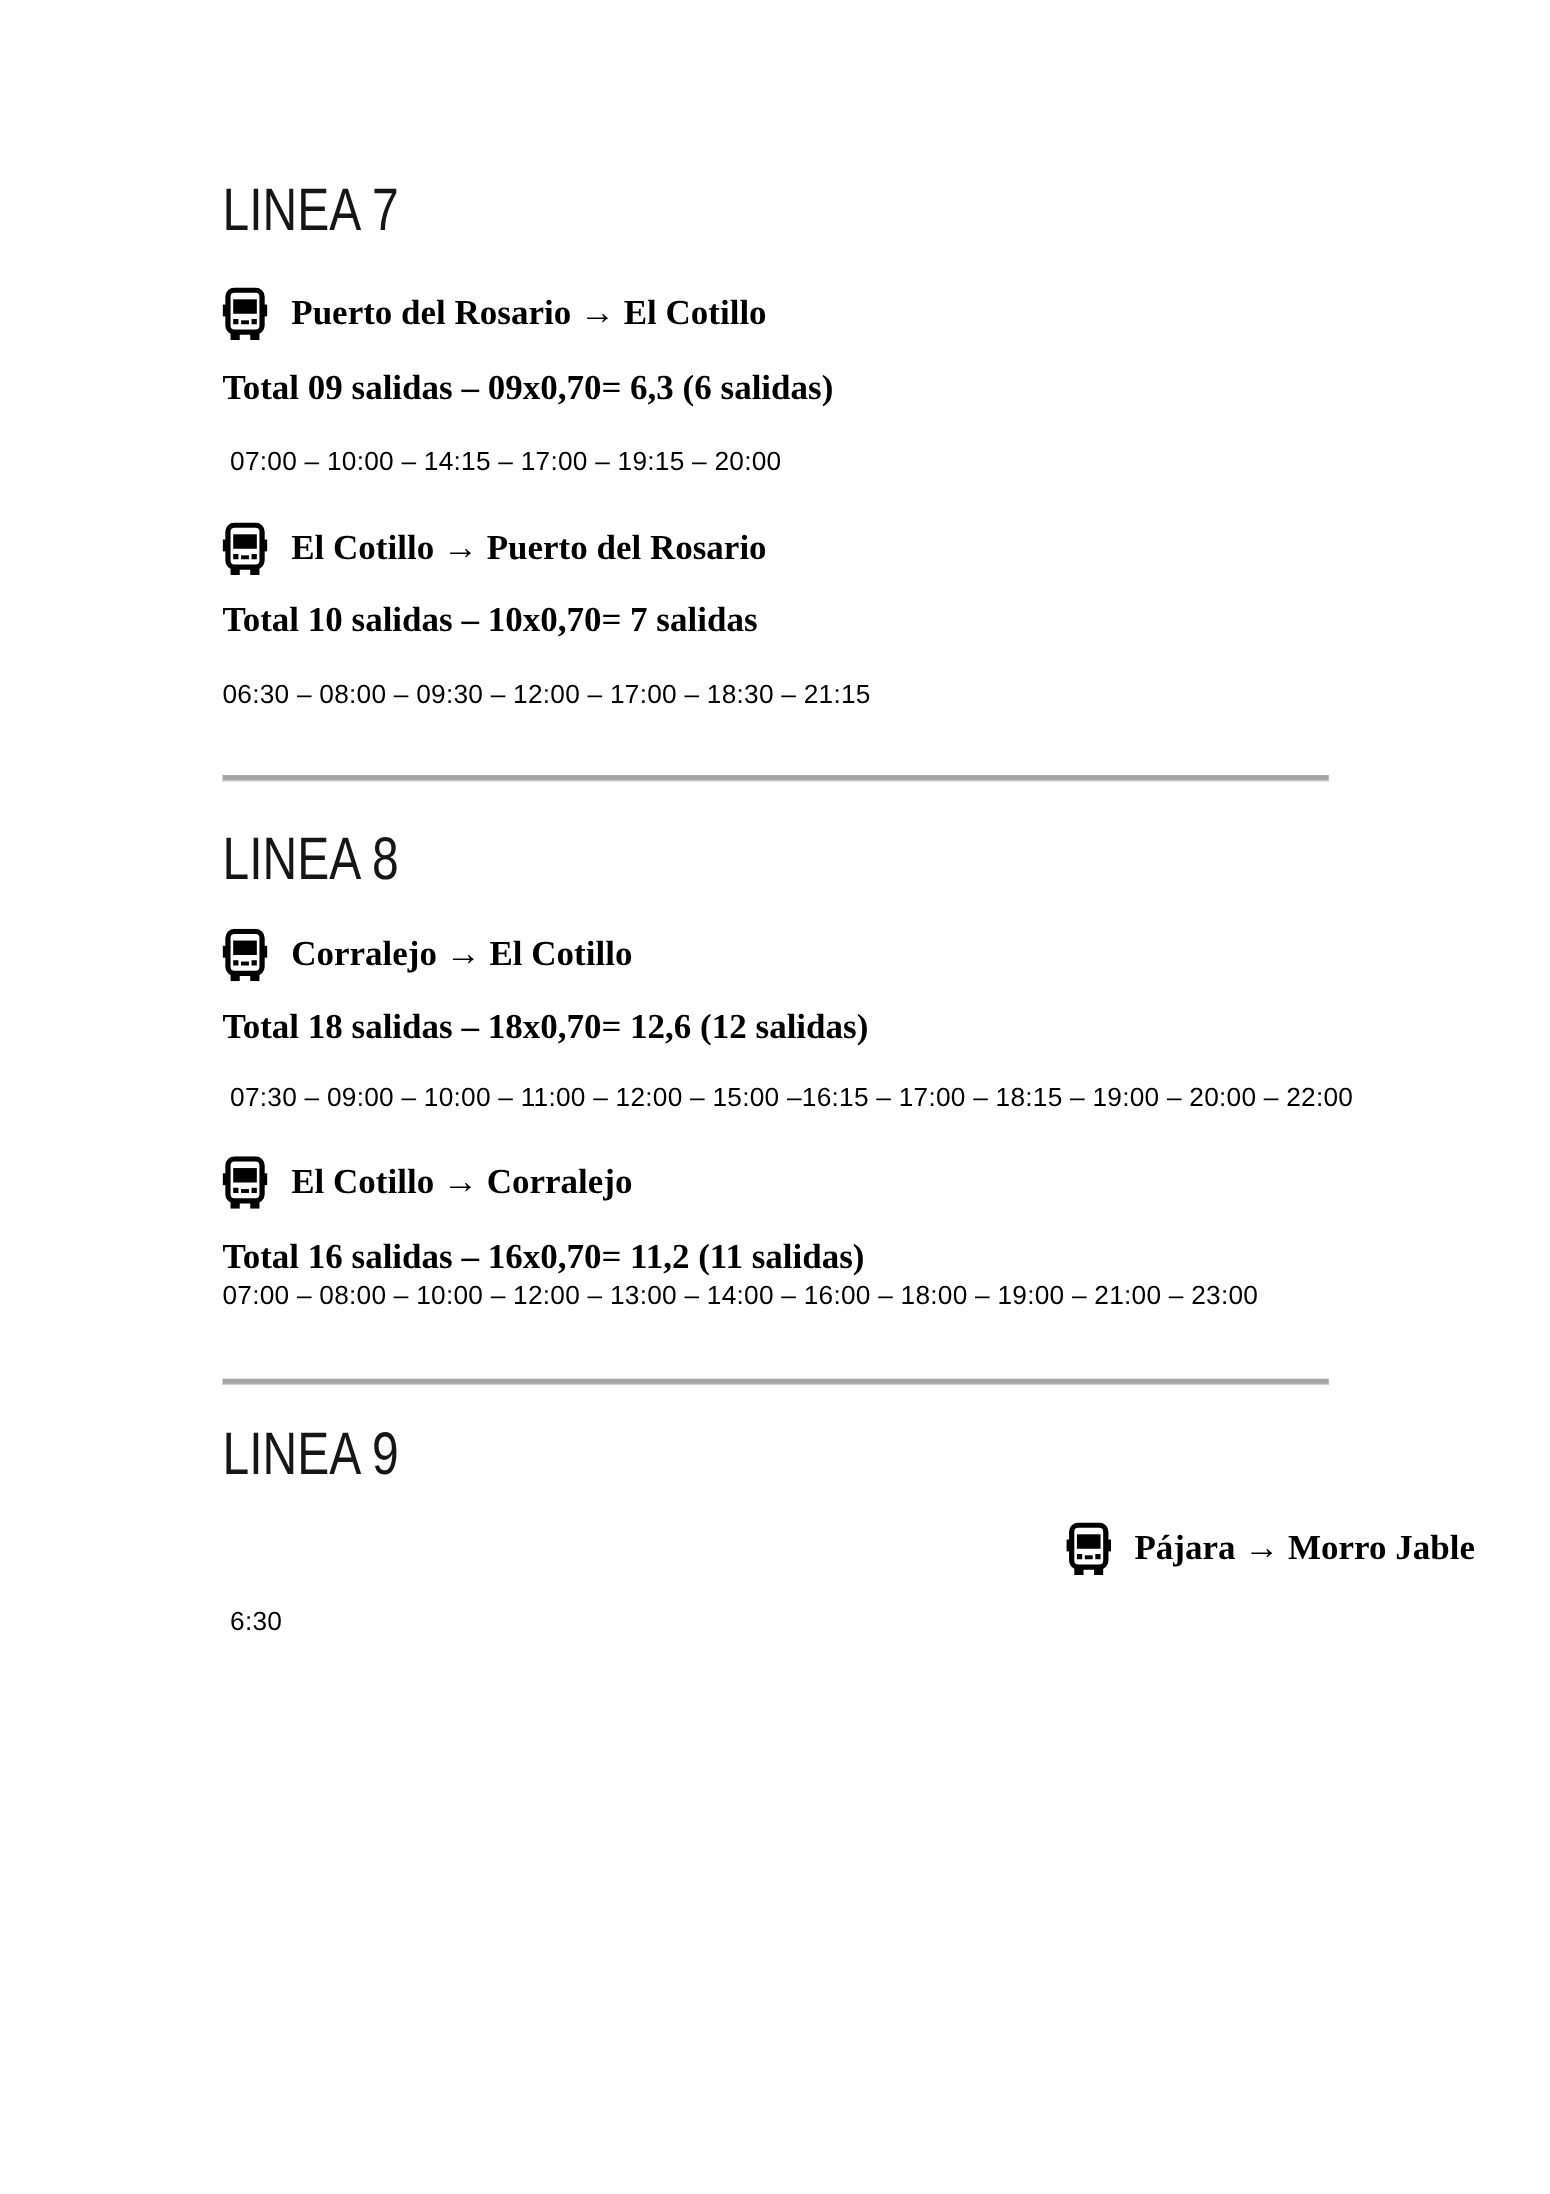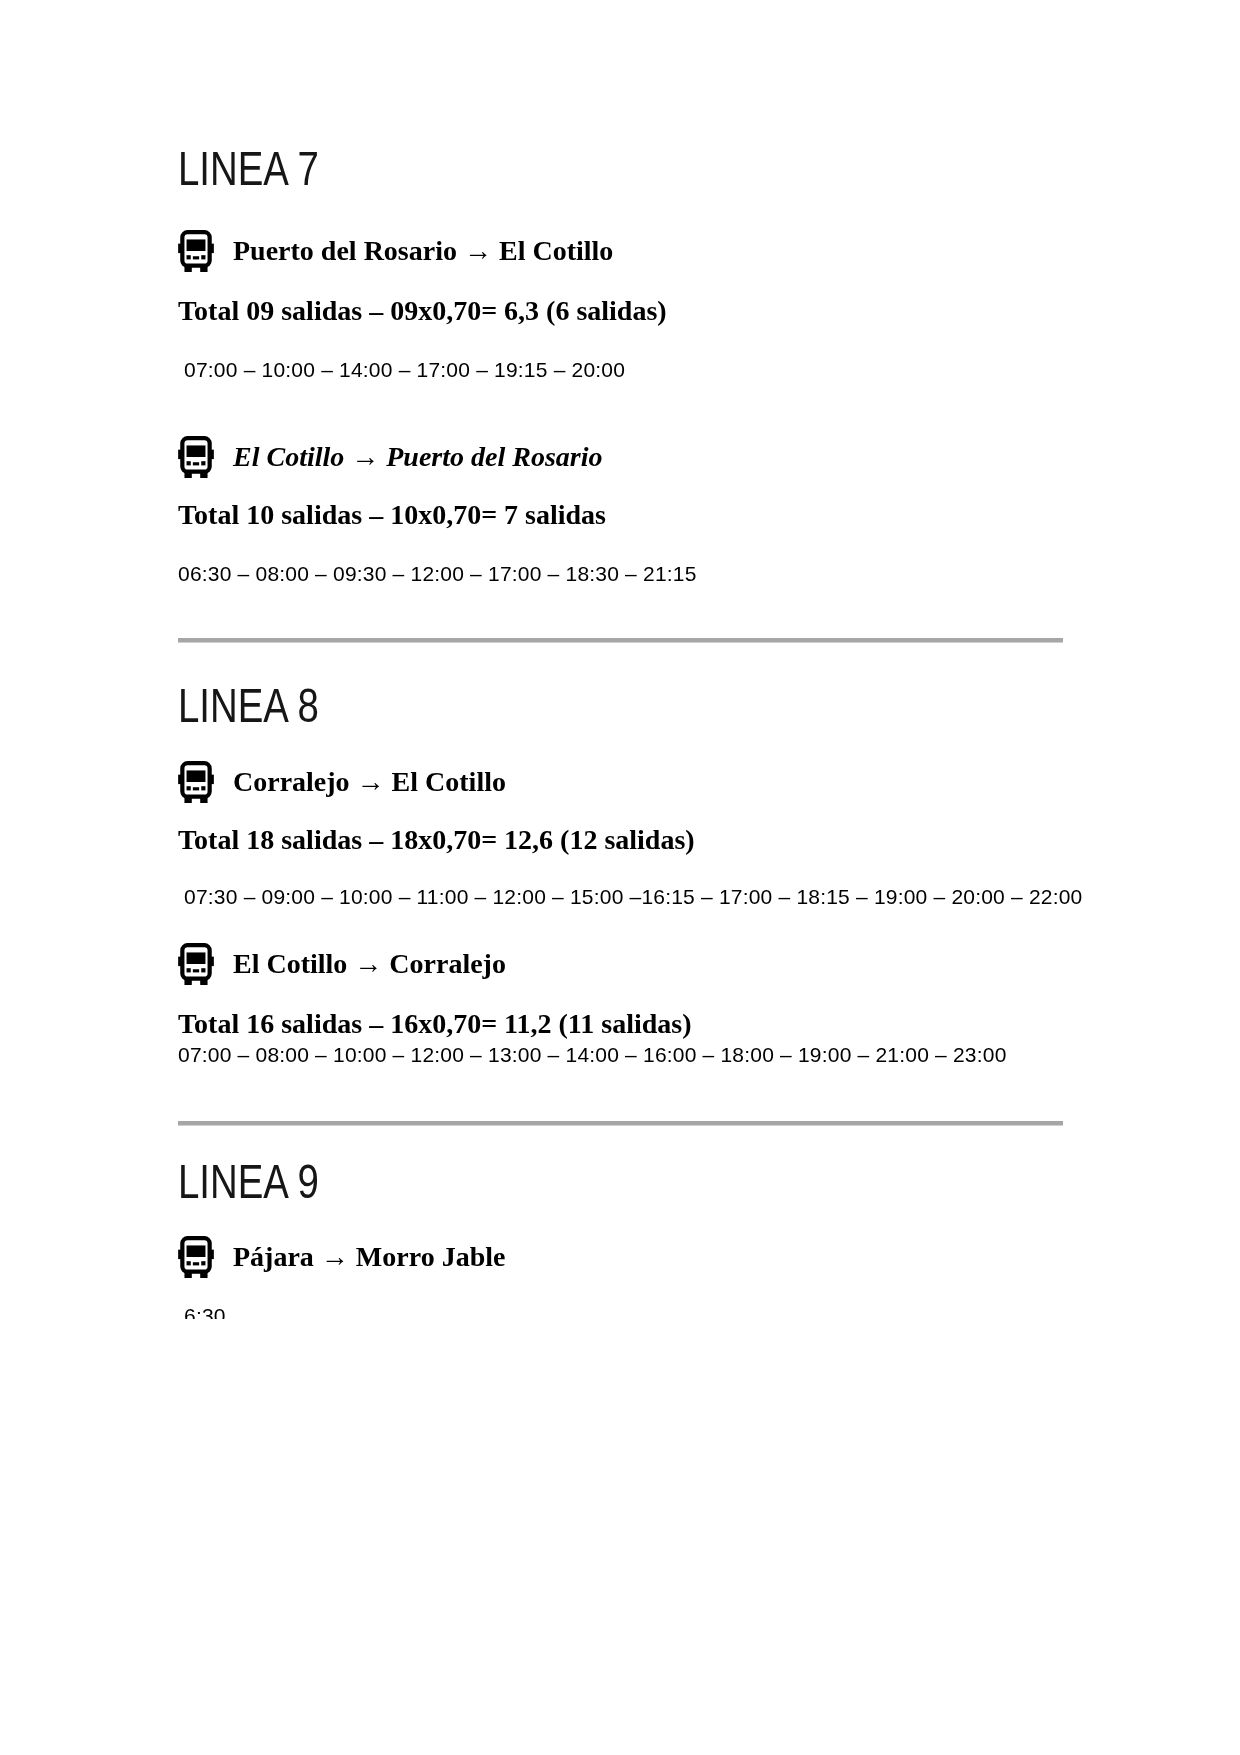--- a/index.html
+++ b/index.html
@@ -60,36 +60,36 @@
     height: 5px;
     width: 885px;
     background: #a6a6a6;
     border-bottom: 1px solid #d0d0d0;
     box-sizing: border-box;
   }
   
   .s1-route1 { margin-top: 36px; }
   .s1-total1 { margin-top: 22px; }
   .s1-times1 { margin-top: 28px; }
-  .s1-route2 { margin-top: 52px; font-style: italic; }
+  .s1-route2 { margin-top: 34px; }
   .s1-total2 { margin-top: 20px; }
   .s1-times2 { margin-top: 28px; }
   .s1-div    { margin-top: 50px; }
 
   .s2-title  { margin-top: 38px; }
   .s2-route1 { margin-top: 30px; }
   .s2-total1 { margin-top: 20px; }
   .s2-times1 { margin-top: 26px; }
   .s2-route2 { margin-top: 32px; }
   .s2-total2 { margin-top: 22px; }
   .s2-times2 { }
   .s2-div    { margin-top: 52px; }
 
   .s3-title  { margin-top: 31px; }
-  .s3-route1 { margin-top: 29px; }
+  .s3-route1 { margin-top: 29px; justify-content: flex-end; }
   .s3-times1 { margin-top: 24px; }
   .s3-route2 { margin-top: 30px; flex-direction: column; }
   .s3-times2 { margin-top: 24px; }
   .s3-div    { margin-top: 46px; }
 </style>
 </head>
 <body>
 
 <div class="page">
 
@@ -105,21 +105,21 @@
         <rect x="8" y="24" width="4" height="4" fill="#000"></rect>
         <rect x="22" y="24" width="4" height="4" fill="#000"></rect>
         <rect x="14" y="25" width="6" height="3" fill="#000"></rect>
         <rect x="6" y="34" width="7" height="6" fill="#000"></rect>
         <rect x="21" y="34" width="7" height="6" fill="#000"></rect>
       </svg>
     </span>
     <span class="route-text">Puerto del Rosario → El Cotillo</span>
   </div>
   <p class="total-line s1-total1">Total 09 salidas – 09x0,70= 6,3 (6 salidas)</p>
-  <p class="times-line s1-times1"> 07:00 – 10:00 – 14:00 – 17:00 – 19:15 – 20:00</p>
+  <p class="times-line s1-times1"> 07:00 – 10:00 – 14:15 – 17:00 – 19:15 – 20:00</p>
 
   <div class="route-row s1-route2">
     <span class="bus">
       <svg viewBox="0 0 34 40" xmlns="http://www.w3.org/2000/svg">
         <rect x="0" y="13" width="5" height="9" fill="#000"></rect>
         <rect x="29" y="13" width="5" height="9" fill="#000"></rect>
         <rect x="4" y="2" width="26" height="32" rx="5" fill="#fff" stroke="#000" stroke-width="4"></rect>
         <rect x="8" y="9" width="18" height="11" fill="#000"></rect>
         <rect x="8" y="24" width="4" height="4" fill="#000"></rect>
         <rect x="22" y="24" width="4" height="4" fill="#000"></rect>

